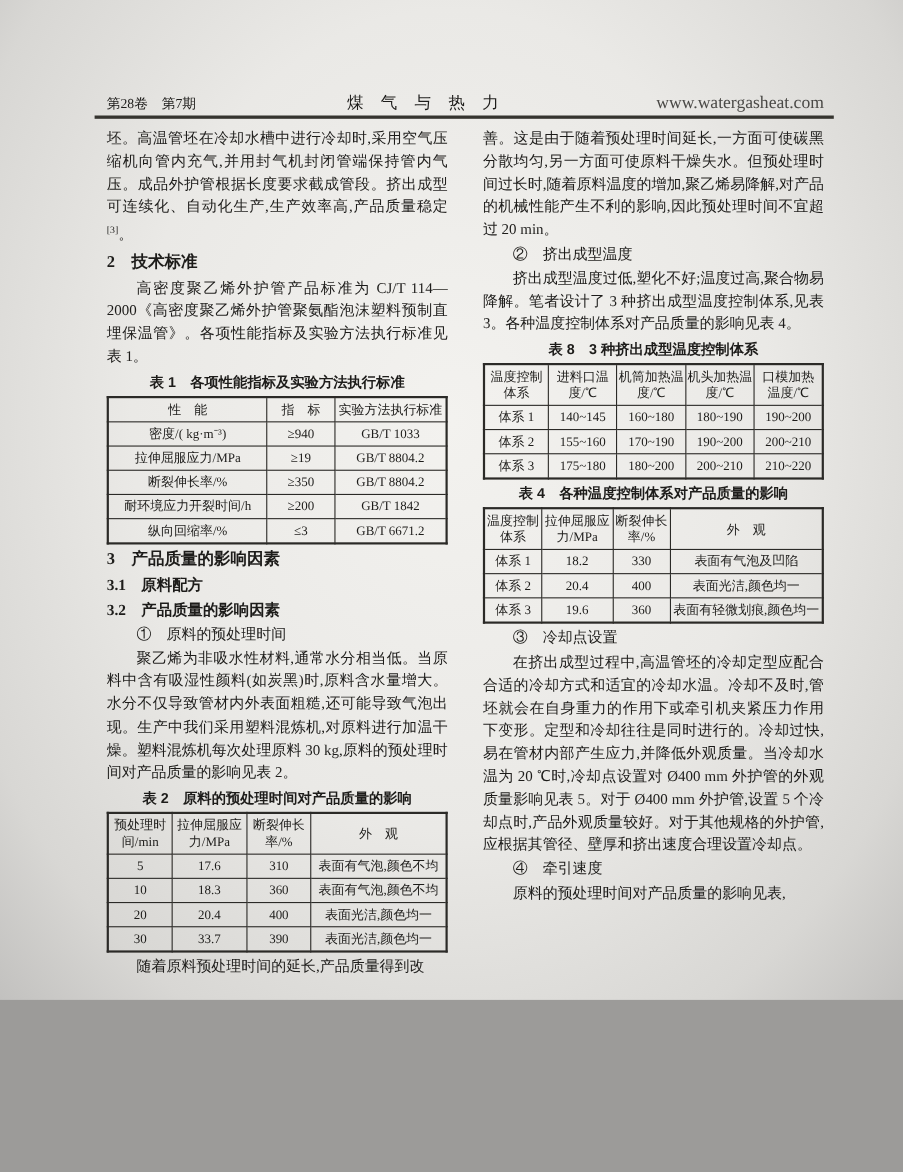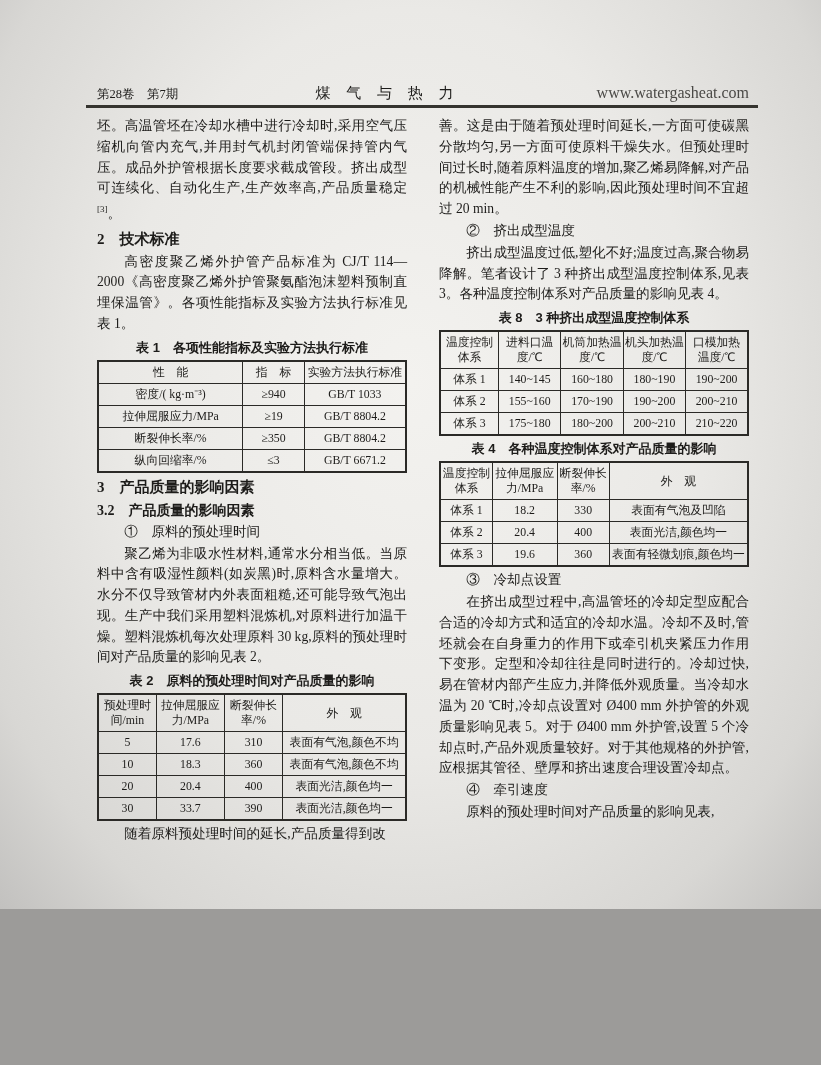--- a/index.html
+++ b/index.html
@@ -79,28 +79,34 @@
           <td>拉伸屈服应力/MPa</td>
           <td>≥19</td>
           <td>GB/T 8804.2</td>
         </tr>
         <tr>
           <td>断裂伸长率/%</td>
           <td>≥350</td>
           <td>GB/T 8804.2</td>
         </tr>
         <tr>
+          <td>耐环境应力开裂时间/h</td>
+          <td>≥200</td>
+          <td>GB/T 1842</td>
+        </tr>
+        <tr>
           <td>纵向回缩率/%</td>
           <td>≤3</td>
           <td>GB/T 6671.2</td>
         </tr>
       </tbody>
         </table>
 
       <div class="h2">3　产品质量的影响因素</div>
+      <div class="h3">3.1　原料配方</div>
       <div class="h3">3.2　产品质量的影响因素</div>
       <p class="item">①　原料的预处理时间</p>
       <p class="ind">聚乙烯为非吸水性材料,通常水分相当低。当原料中含有吸湿性颜料(如炭黑)时,原料含水量增大。水分不仅导致管材内外表面粗糙,还可能导致气泡出现。生产中我们采用塑料混炼机,对原料进行加温干燥。塑料混炼机每次处理原料 30 kg,原料的预处理时间对产品质量的影响见表 2。</p>
 
       <div class="tcap">表 2　原料的预处理时间对产品质量的影响</div>
       <table class="t2">
         <colgroup>
             <col class="c0">
             <col class="c1">
             <col class="c2">

